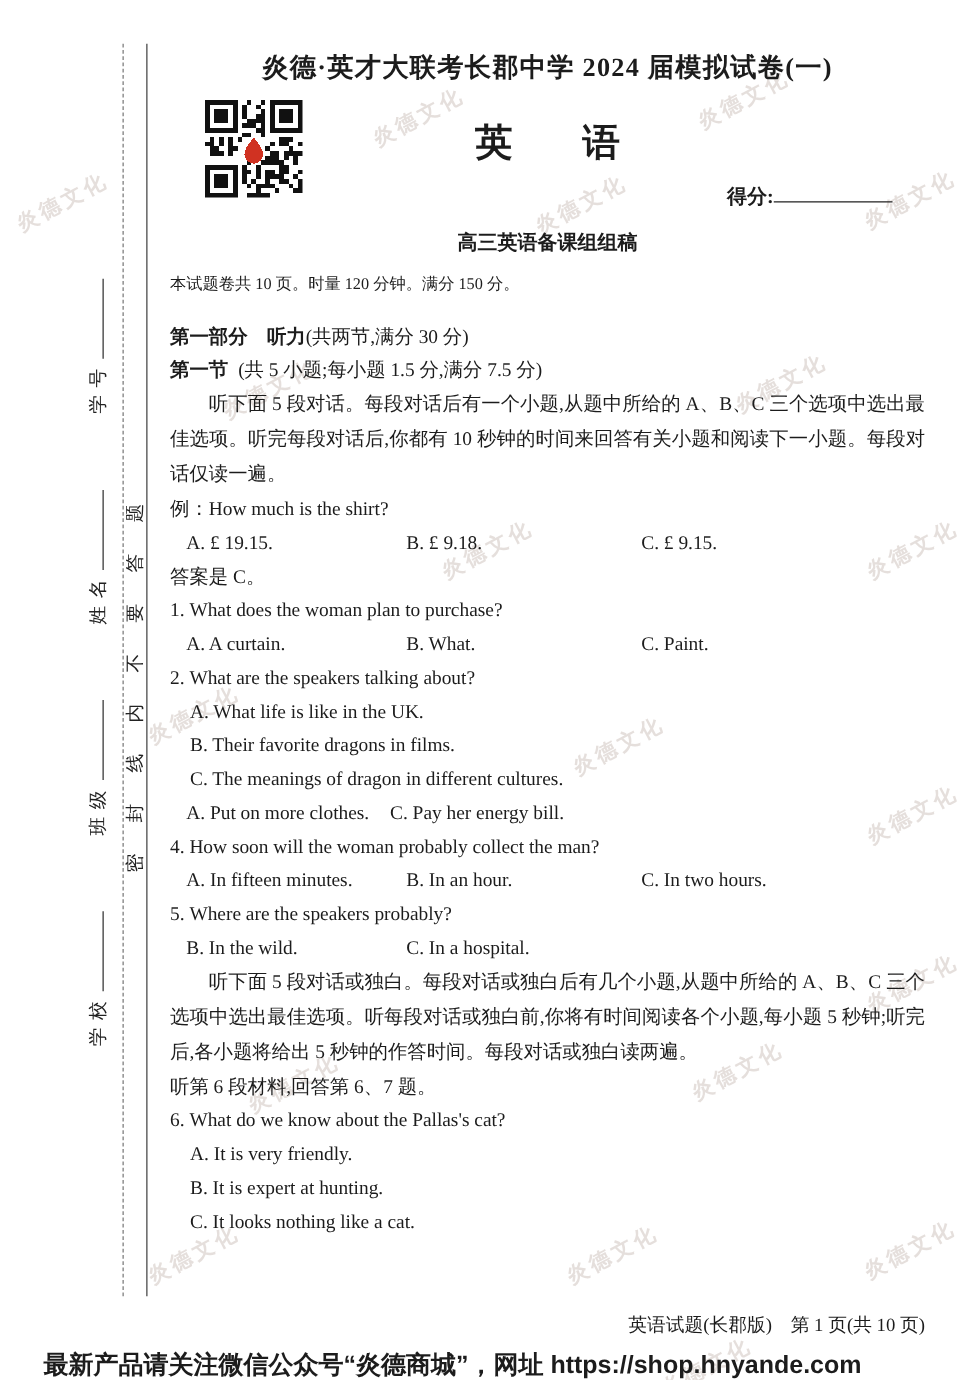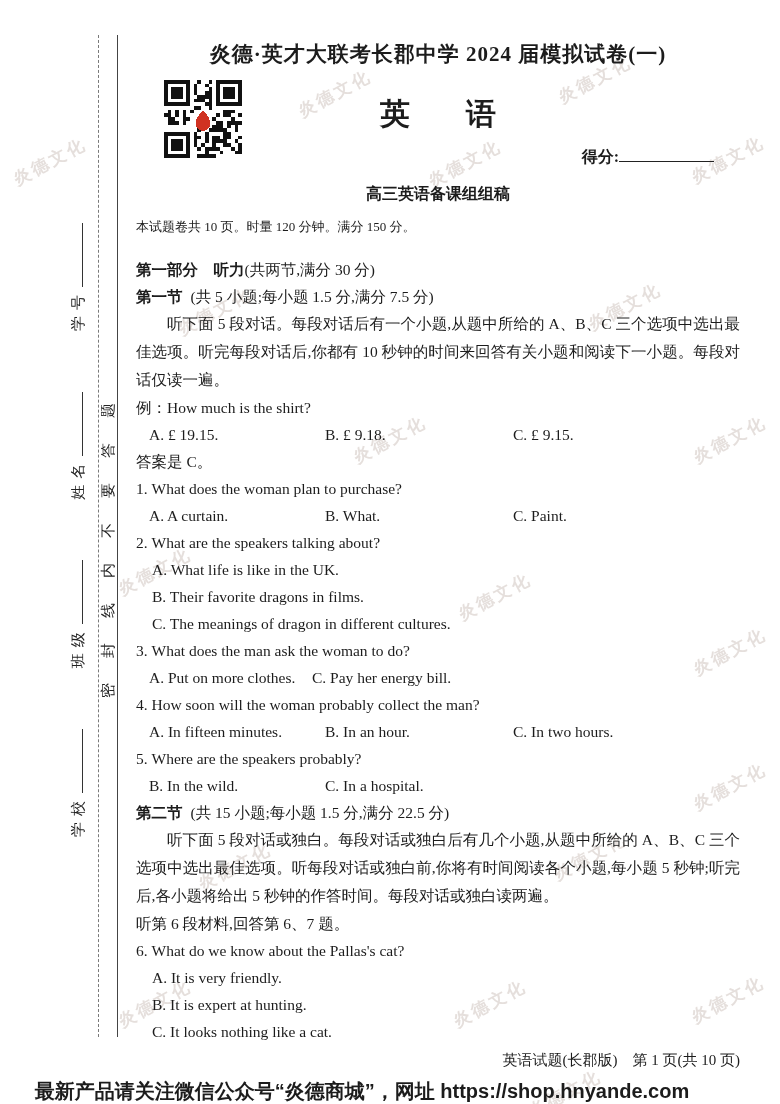--- a/index.html
+++ b/index.html
@@ -357,21 +357,20 @@
       <div class="q">
         <div class="q-line"><span>2.</span>&nbsp;<span>What are the speakers talking about?</span></div>
         <div class="opt-stack">
           <div>A.  What life is like in the UK.</div>
           <div>B.  Their favorite dragons in films.</div>
           <div>C.  The meanings of dragon in different cultures.</div>
         </div>
       </div>
 
       <div class="q">
-        <div class="q-line"><span>3.</span>&nbsp;<span>What does the man ask the woman to do?</span></div>
         <div class="opt-row" style="grid-template-columns:163px 200px auto;">
           <span>A.  Put on more clothes.</span>
           <span>C.  Pay her energy bill.</span>
         </div>
       </div>
 
       <div class="q">
         <div class="q-line"><span>4.</span>&nbsp;<span>How soon will the woman probably collect the man?</span></div>
         <div class="opt-row">
           <span>A.  In fifteen minutes.</span>
@@ -381,23 +380,20 @@
       </div>
 
       <div class="q">
         <div class="q-line"><span>5.</span>&nbsp;<span>Where are the speakers probably?</span></div>
         <div class="opt-row">
           <span>B.  In the wild.</span>
           <span>C.  In a hospital.</span>
         </div>
       </div>
 
-      <div class="sec-hd">
-        <span>第二节</span><span class="meta">(共 15 小题;每小题 1.5 分,满分 22.5 分)</span>
-      </div>
 
       <div class="para">听下面 5 段对话或独白。每段对话或独白后有几个小题,从题中所给的 A、B、C 三个选项中选出最佳选项。听每段对话或独白前,你将有时间阅读各个小题,每小题 5 秒钟;听完后,各小题将给出 5 秒钟的作答时间。每段对话或独白读两遍。</div>
 
       <div>听第 6 段材料,回答第 6、7 题。</div>
 
       <div class="q">
         <div class="q-line"><span>6.</span>&nbsp;<span>What do we know about the Pallas's cat?</span></div>
         <div class="opt-stack">
           <div>A.  It is very friendly.</div>
           <div>B.  It is expert at hunting.</div>

